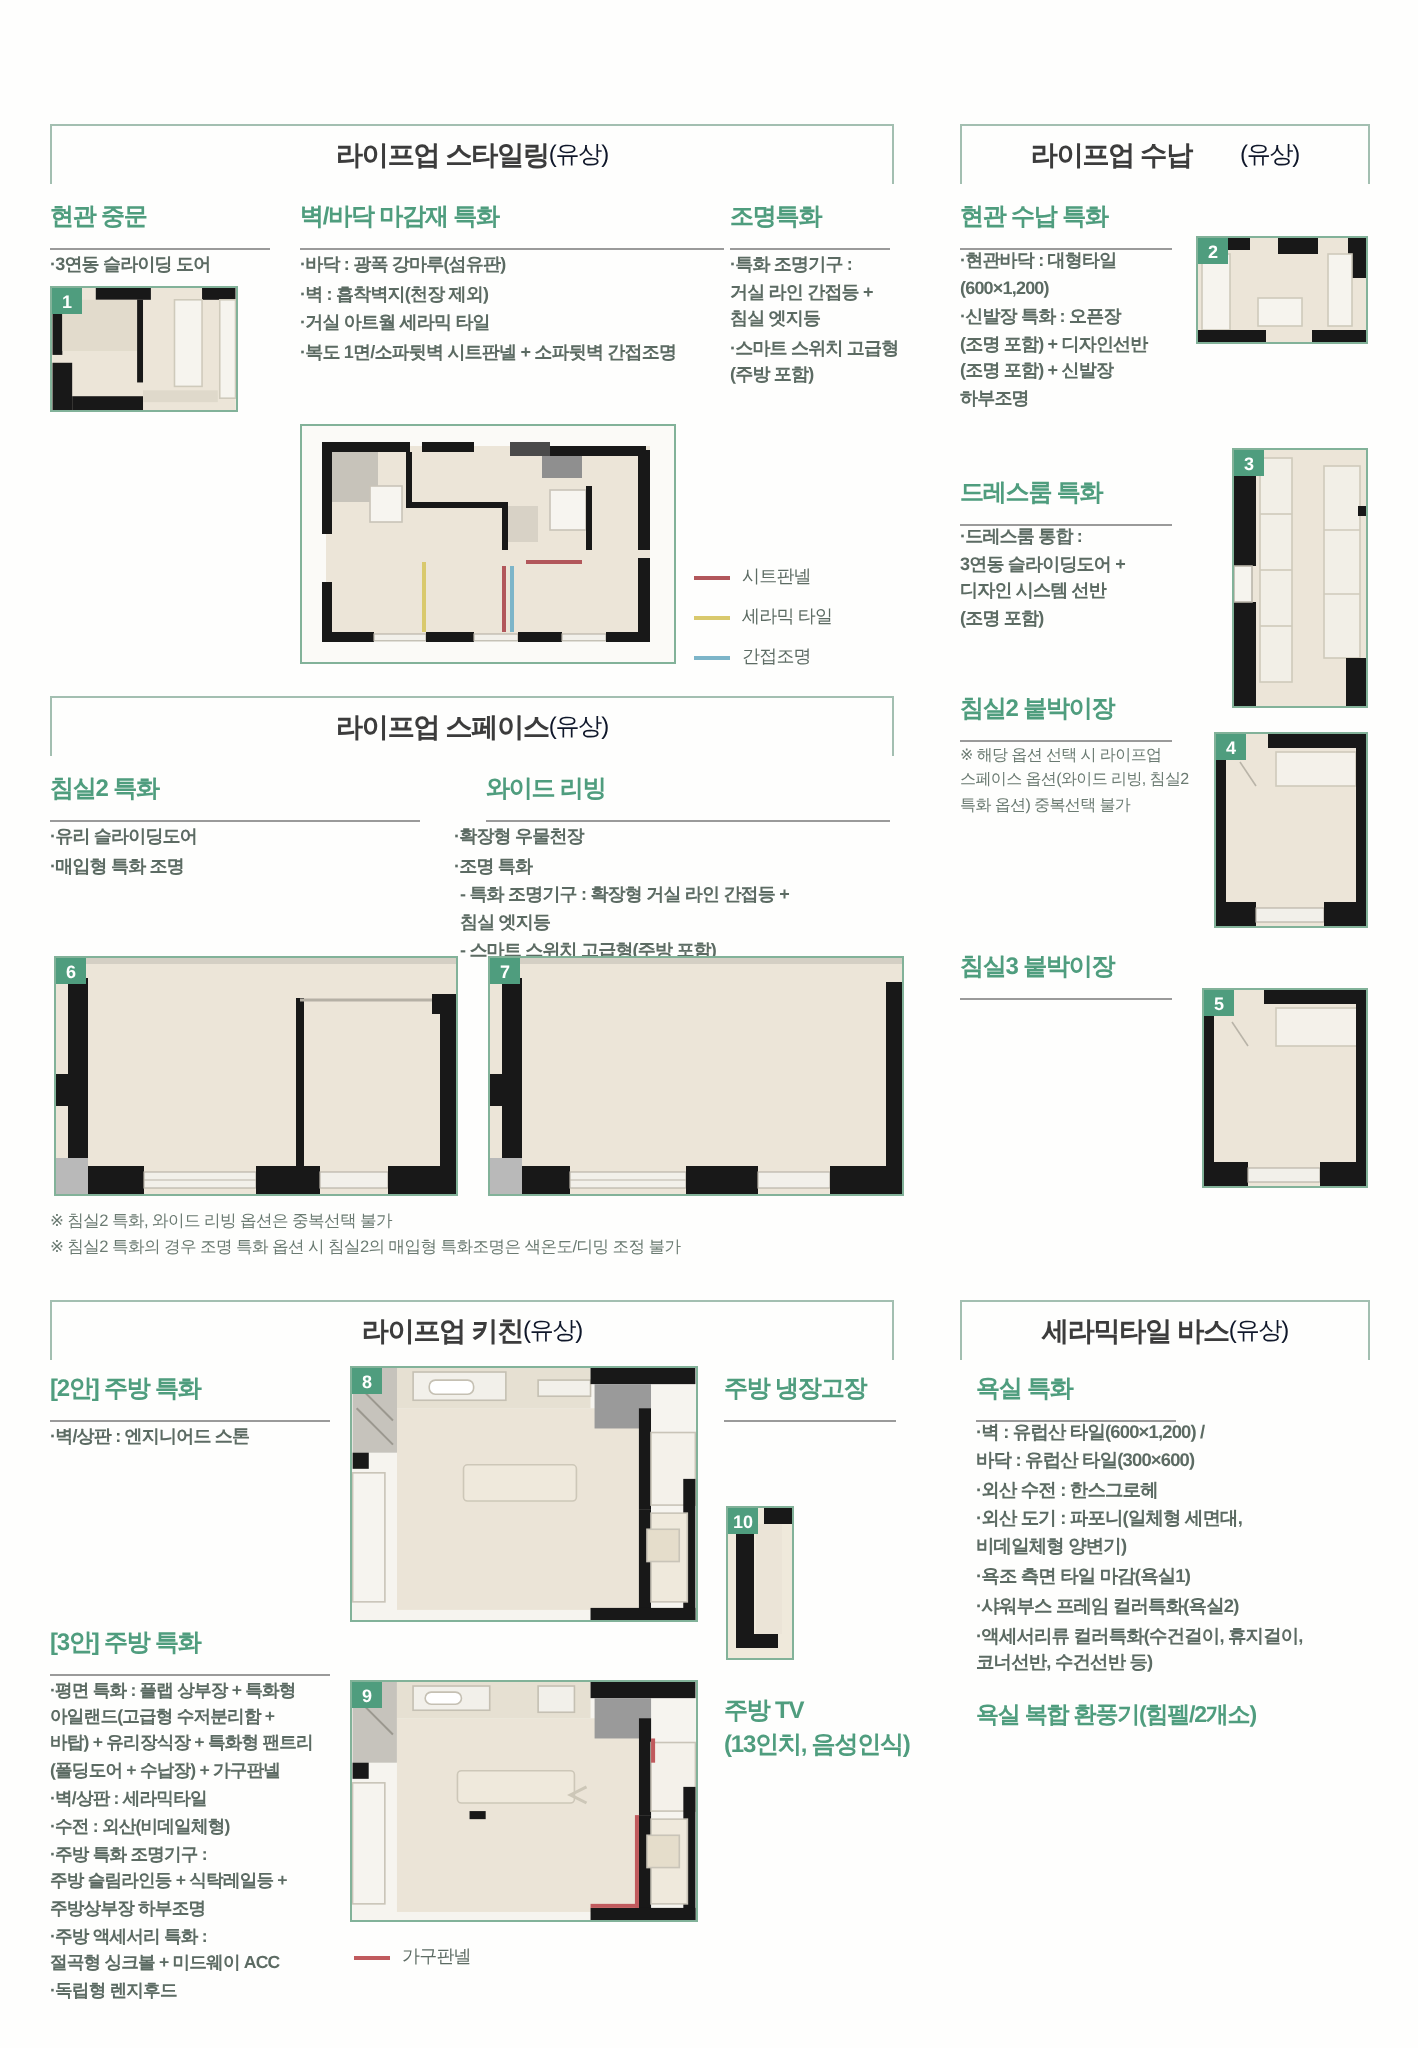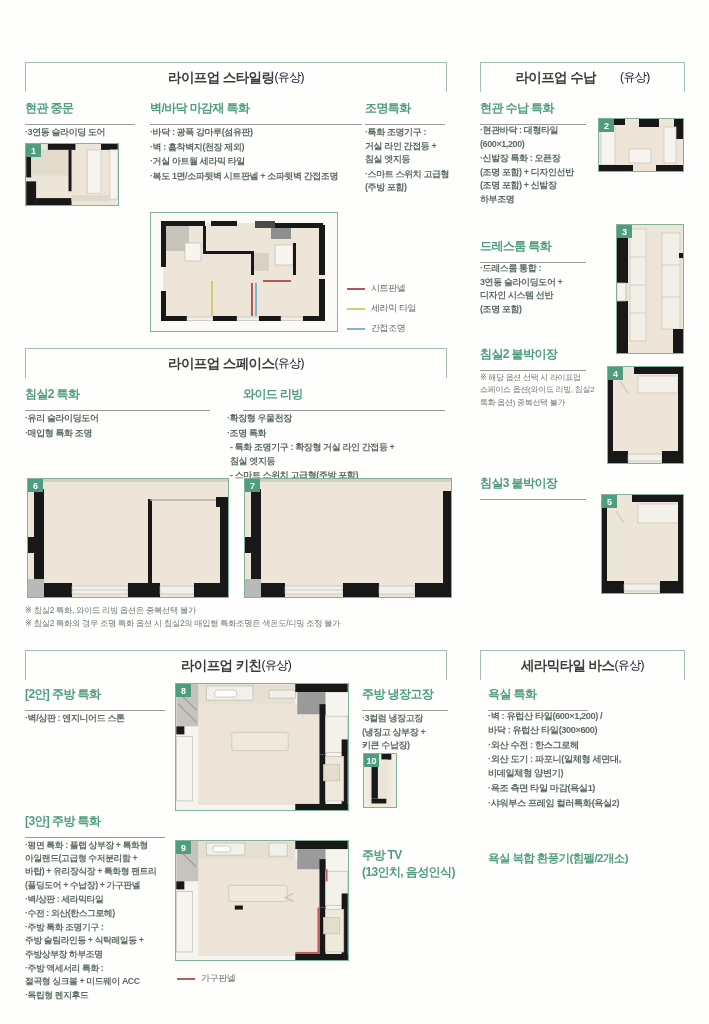--- a/index.html
+++ b/index.html
@@ -294,21 +294,21 @@
       <div class="it">·벽/상판 : 엔지니어드 스톤</div>
     </div>
 
     <div class="h" style="left:0;top:163px;width:140px;">[3안] 주방 특화</div>
     <div class="items" style="left:0;top:189px;width:150px;font-size:8.8px;line-height:1.5;">
       <div class="it pre">·평면 특화 : 플랩 상부장 + 특화형
 아일랜드(고급형 수저분리함 +
 바탑) + 유리장식장 + 특화형 팬트리
 (폴딩도어 + 수납장) + 가구판넬</div>
       <div class="it">·벽/상판 : 세라믹타일</div>
-      <div class="it">·수전 : 외산(한스그로헤)</div>
+      <div class="it">·수전 : 외산(비데일체형)</div>
       <div class="it pre">·주방 특화 조명기구 :
 주방 슬림라인등 + 식탁레일등 +
 주방상부장 하부조명</div>
       <div class="it pre">·주방 액세서리 특화 :
 절곡형 싱크볼 + 미드웨이 ACC</div>
       <div class="it">·독립형 렌지후드</div>
     </div>
 
     <div class="plan" style="left:150px;top:33px;width:174px;height:128px;background:#f6f4ef;">
       <svg viewBox="0 0 170 125">
@@ -369,26 +369,21 @@
     </div>
 
     <div class="legend" style="left:152px;top:322px;">
       <div class="lgrow">
         <div class="lgline" style="background: rgb(192, 90, 93);"></div>
         <div class="lglabel">가구판넬</div>
       </div>
     </div>
 
     <div class="h" style="left:337px;top:36px;width:86px;">주방 냉장고장</div>
-    <div class="items" style="left:337px;top:62px;width:90px;font-size:9px;">
-      <div class="it pre">·3컬럼 냉장고장
-(냉장고 상부장 +
-키큰 수납장)</div>
-    </div>
-    <div class="plan" style="left:338px;top:103px;width:34px;height:55px;">
+    <div class="plan" style="left:338px;top:103px;width:34px;height:77px;">
       <svg viewBox="0 0 32 75">
         <rect width="32" height="75" fill="#efe9db"></rect>
         <rect x="18" y="0" width="14" height="8" fill="#181818"></rect>
         <rect x="4" y="6" width="9" height="57" fill="#181818"></rect>
         <rect x="4" y="63" width="21" height="7" fill="#181818"></rect>
         <rect x="14" y="8" width="13" height="55" fill="#ebe4d7"></rect>
       </svg>
       <div class="badge">10</div>
     </div>
     <div class="ghead pre" style="left:337px;top:197px;width:95px;font-size:12px;">주방 TV
@@ -403,18 +398,20 @@
 
     <div class="h" style="left:8px;top:36px;width:100px;">욕실 특화</div>
     <div class="items" style="left:8px;top:60px;width:205px;font-size:9.2px;">
       <div class="it pre">·벽 : 유럽산 타일(600×1,200) /
 바닥 : 유럽산 타일(300×600)</div>
       <div class="it">·외산 수전 : 한스그로헤</div>
       <div class="it pre">·외산 도기 : 파포니(일체형 세면대,
 비데일체형 양변기)</div>
       <div class="it">·욕조 측면 타일 마감(욕실1)</div>
       <div class="it">·샤워부스 프레임 컬러특화(욕실2)</div>
+      <div class="it pre">·액세서리류 컬러특화(수건걸이, 휴지걸이,
+코너선반, 수건선반 등)</div>
     </div>
 
     <div class="ghead" style="left:8px;top:200px;width:210px;font-size:11.5px;">욕실 복합 환풍기(힘펠/2개소)</div>
   </div>
 
 </div>
 
 </body></html>

